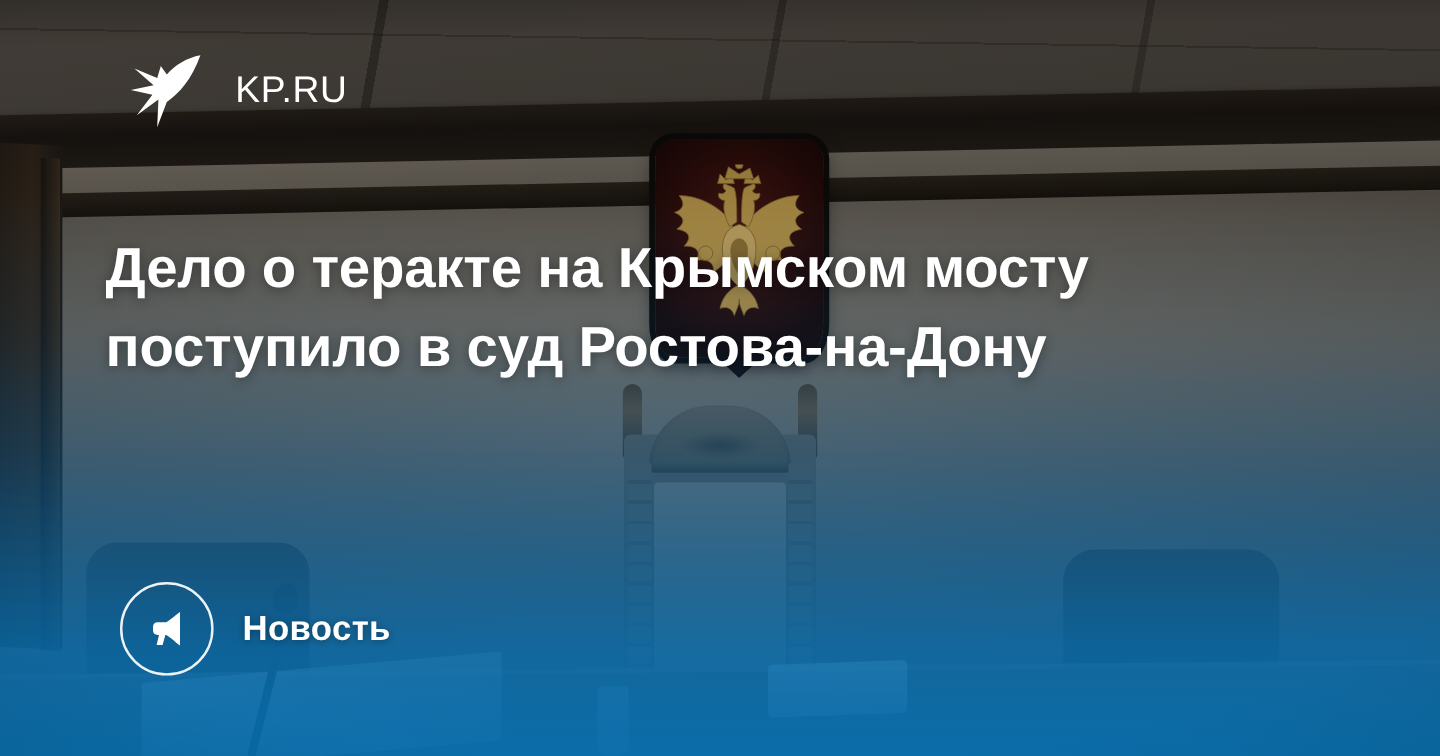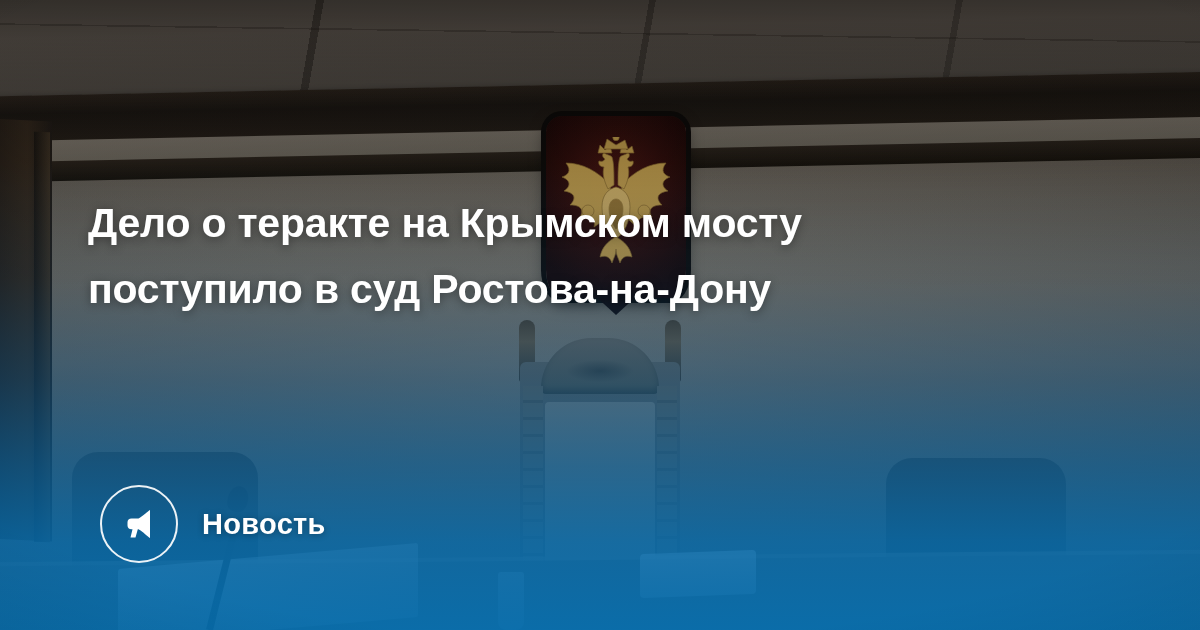--- a/index.html
+++ b/index.html
@@ -279,21 +279,21 @@
     white-space: nowrap;
   }
 
   
   .headline {
     position: absolute;
     left: 88px; top: 190px;
     width: 900px;
     margin: 0;
     color: #ffffff;
-    font-size: 41px;
+    font-size: 47px;
     font-weight: 700;
     line-height: 66px;
     letter-spacing: -0.2px;
     text-shadow: 0 2px 10px rgba(0,0,0,.38);
   }
 
   
   .badge {
     position: absolute;
     left: 100px; top: 487px;
@@ -386,20 +386,33 @@
     <div class="glass"></div>
     <div class="doc-white"></div>
   </div>
 
   <div class="grade2"></div>
   <div class="grade"></div>
   <div class="vignette"></div>
 
   <div class="content">
 
+    <div class="brand">
+      <svg class="brand-mark" viewBox="0 0 72 72" aria-hidden="true">
+        <path fill="#ffffff" d="M63 8
+                 C52 10 42 16 35 24
+                 L30 17 L27 27
+                 L8 19 L24 33
+                 L5 37 L23 41
+                 L10 58 L28 45
+                 L27 68 L35 47
+                 C45 40 56 28 63 8 Z"></path>
+      </svg>
+      <span class="brand-word">KP.RU</span>
+    </div>
 
     <h1 class="headline">Дело о теракте на Крымском мосту поступило в суд Ростова-на-Дону</h1>
 
     <div class="badge">
       <span class="badge-circle">
         <svg viewBox="0 0 40 40" aria-hidden="true">
           <path fill="#ffffff" d="M31 6
                    C29 7 24 12 19.5 14.5
                    L12.5 14.5
                    C10 14.5 8.5 16 8.5 18.2

